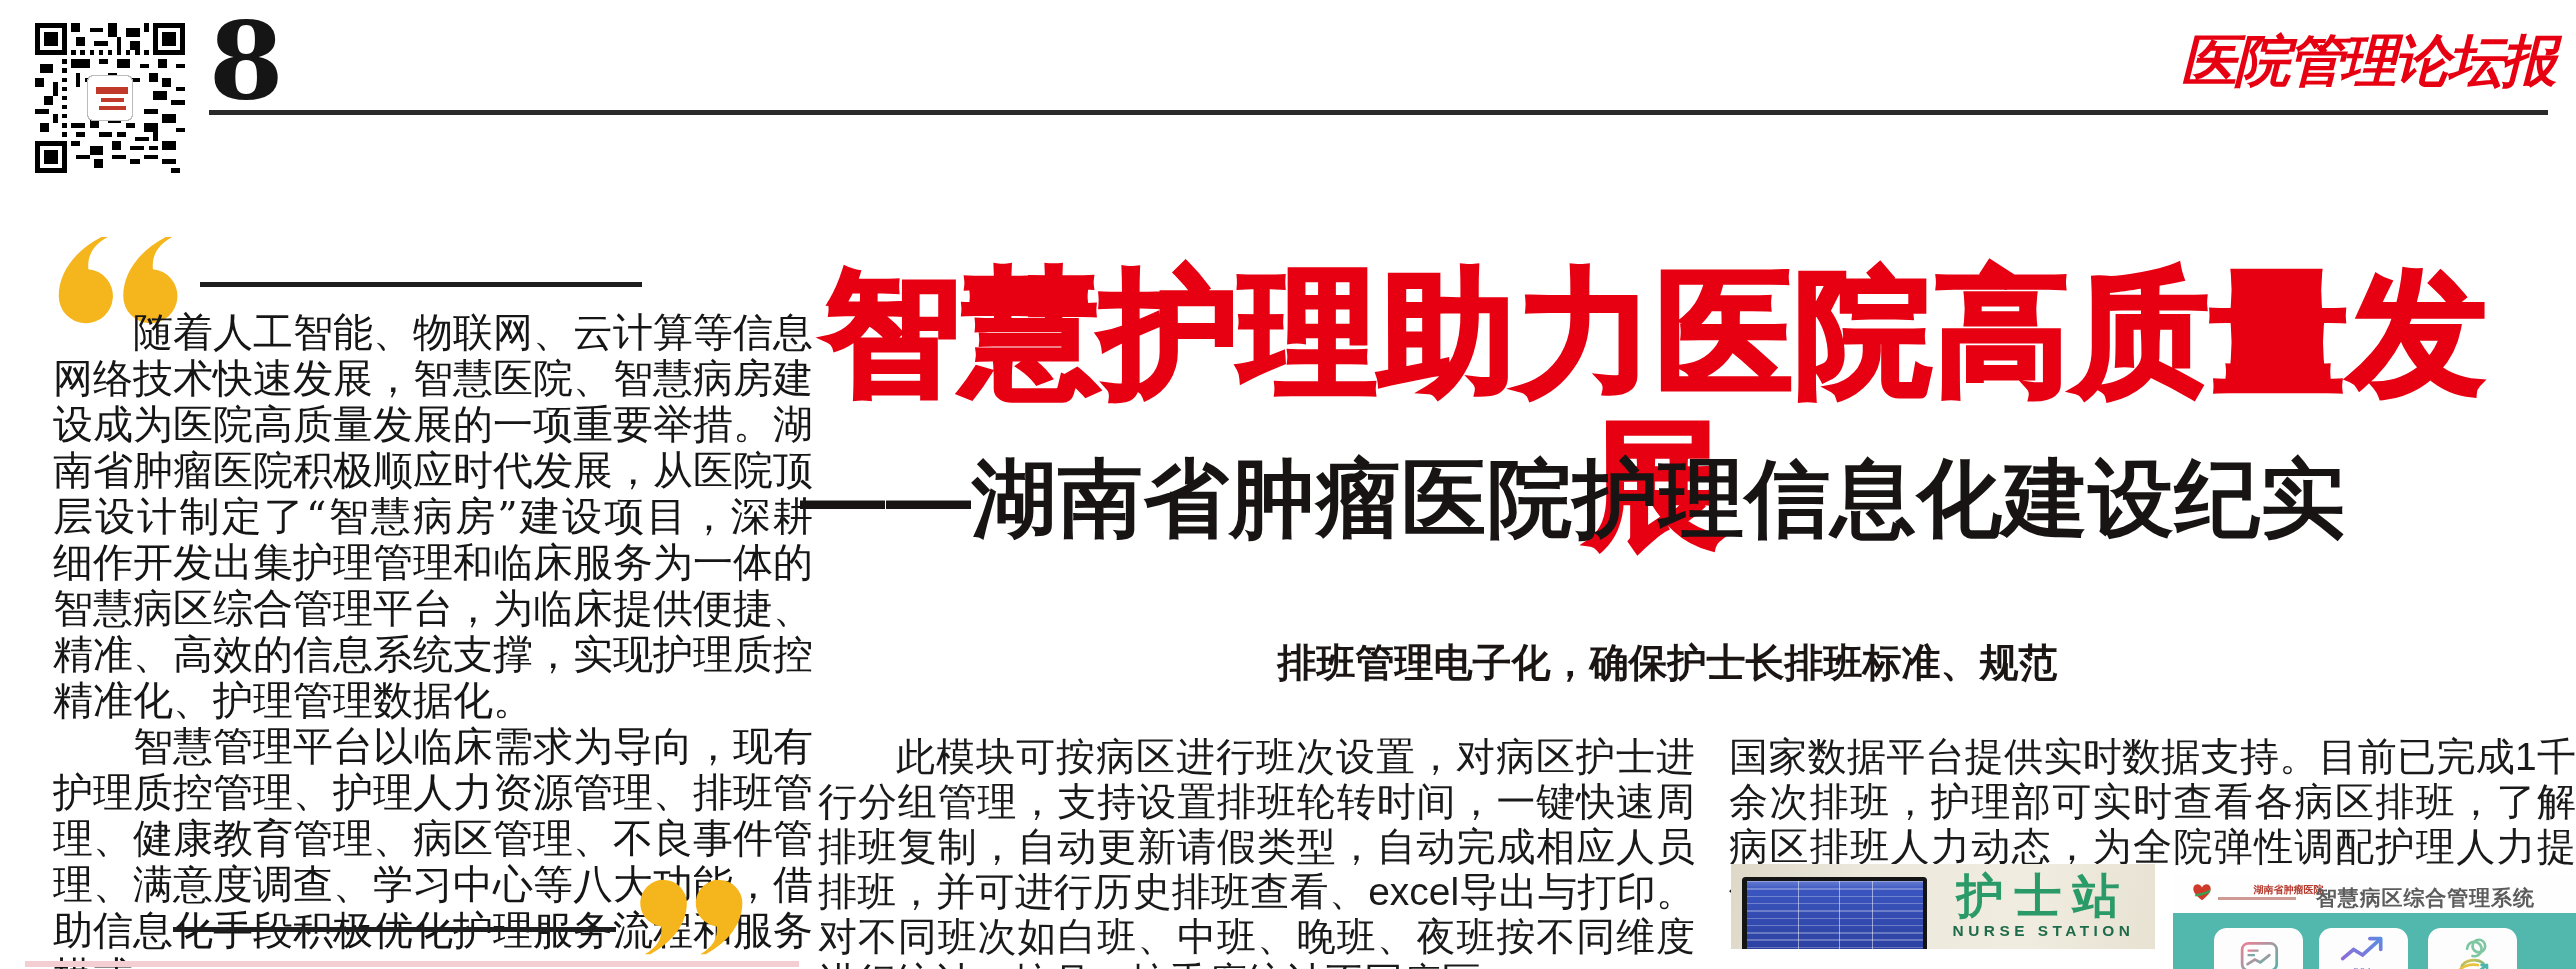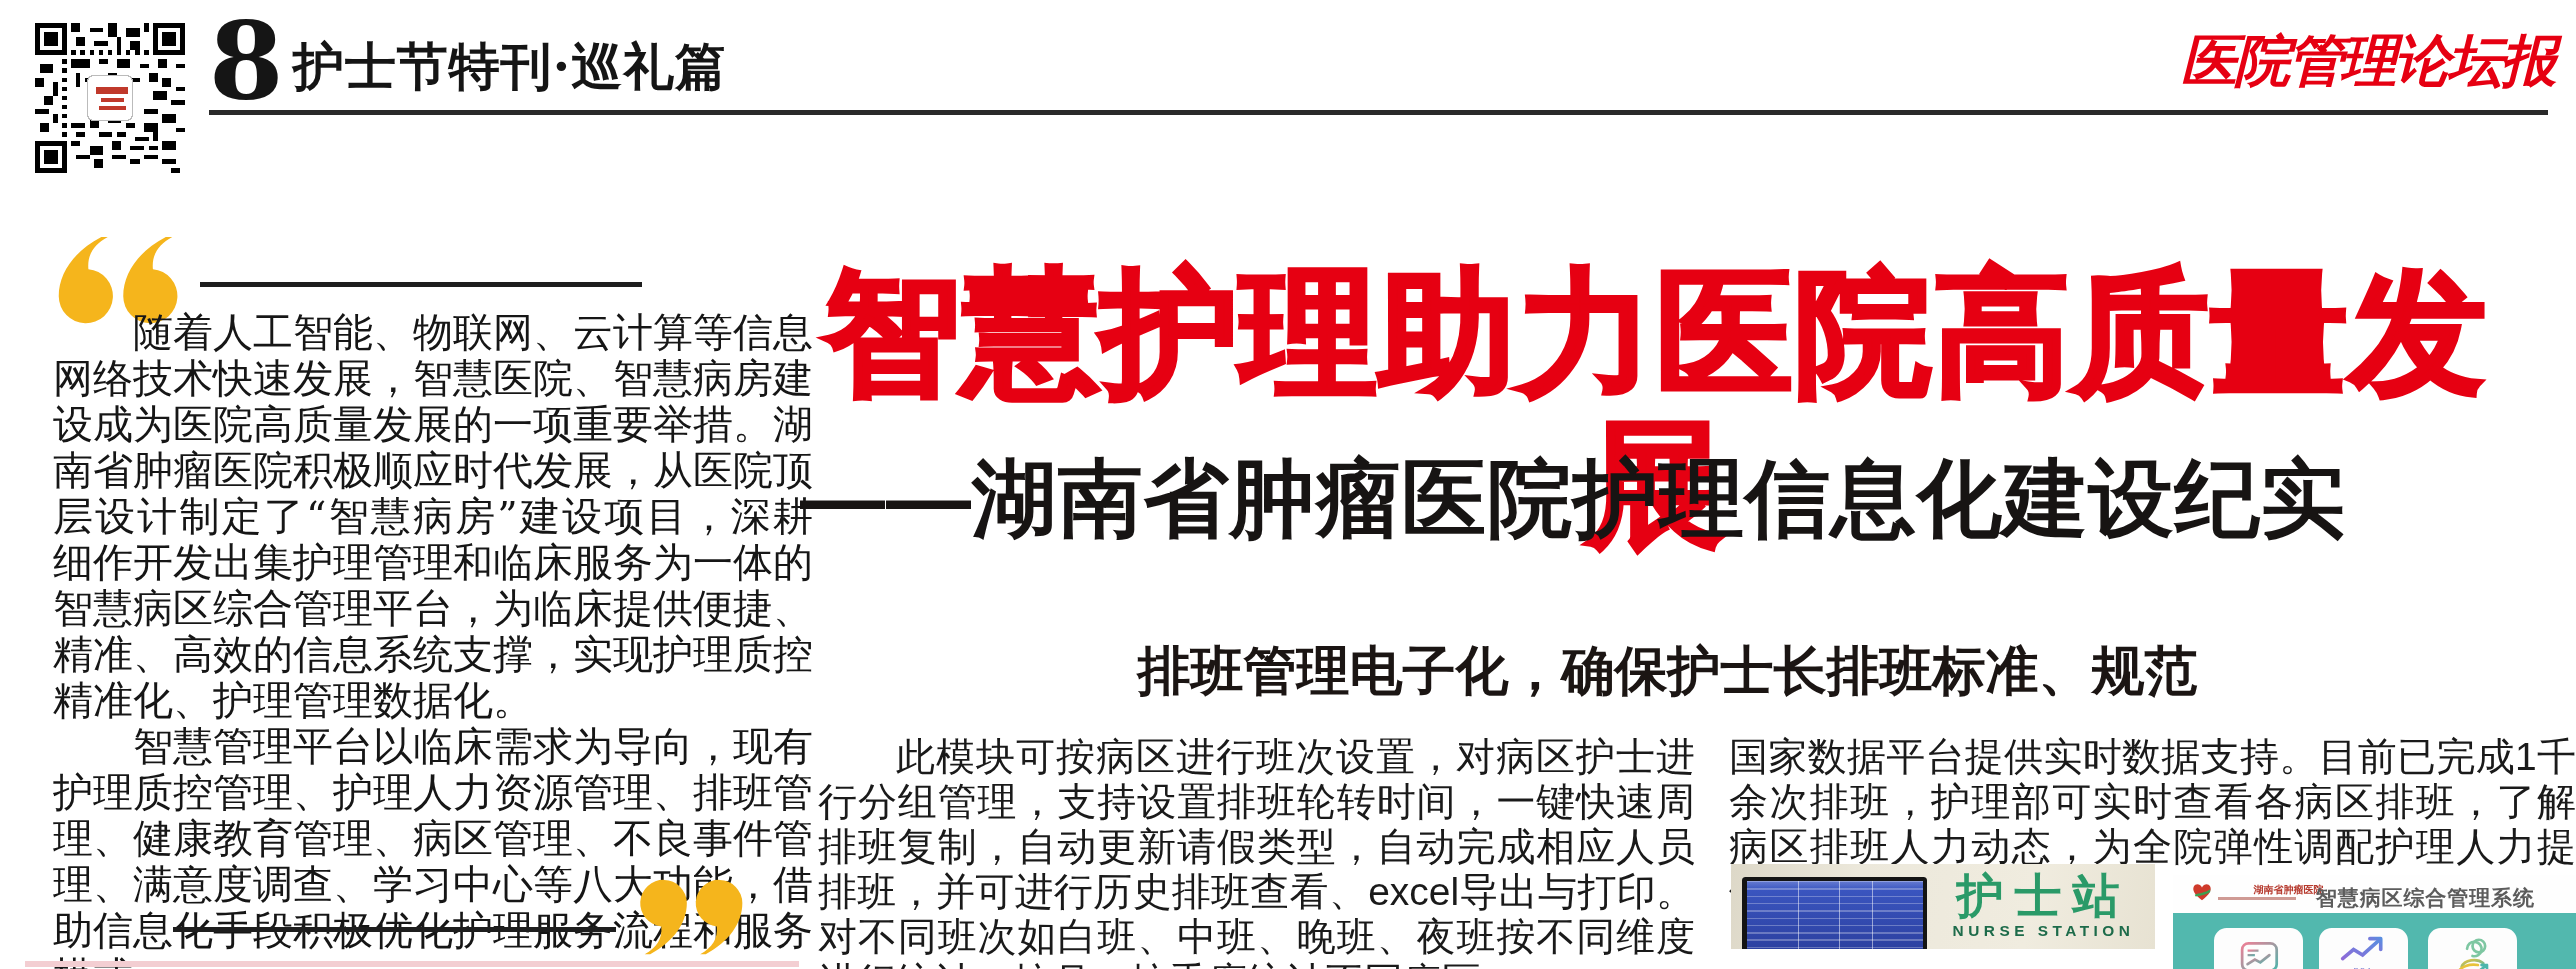--- a/index.html
+++ b/index.html
@@ -29,21 +29,21 @@
   .quote-text p{margin:0;text-indent:2em;}
   .pink-line{position:absolute;left:25.4px;top:961px;width:774px;height:5.5px;background:#f3ced2;}
 
   
   .headline{position:absolute;left:800px;top:257px;width:1713px;text-align:center;
             font-size:136px;line-height:1.12;font-weight:900;letter-spacing:2.7px;
             -webkit-text-stroke:4.5px currentColor;}
   .subtitle{position:absolute;left:800px;top:452px;width:1713px;text-align:left;
             font-size:85px;line-height:1.1;font-weight:900;color:#171413;letter-spacing:0.9px;}
   .section-heading{position:absolute;left:818px;top:636px;width:1699px;text-align:center;
-            font-size:53px;font-weight:900;color:#1b1513;}
+            font-size:39px;font-weight:900;color:#1b1513;}
   .body-col{position:absolute;top:734px;font-size:39px;line-height:45px;text-align:justify;
             color:#1a1a1a;font-family:"Liberation Sans",sans-serif;}
   .col1{left:818px;width:877px;}
   .col1 p{margin:0;text-indent:2em;}
   .col2{left:1729px;width:847px;}
   .col2 p{margin:0;}
 
   
   .photo-nurse{position:absolute;left:1731px;top:864px;width:424px;height:85px;
       background:linear-gradient(100deg,#ddd8c8 0%,#ece8db 30%,#f0ecdf 70%,#e7e2d2 100%);overflow:hidden;}
@@ -174,21 +174,20 @@
       </g>
     <rect x="11.5" y="11.5" width="10" height="10" rx="1.5" fill="#fff" stroke="#bbb" stroke-width="0.3"></rect>
     <g fill="#c0392b">
         <rect x="13.5" y="14" width="7" height="1.6"></rect>
         <rect x="14.5" y="16.6" width="5" height="0.8"></rect>
         <rect x="14" y="18.2" width="6" height="1"></rect>
       </g>
   </svg>
 
   <div class="page-num">8</div>
-  <div class="issue-title">护士节特刊·巡礼篇</div>
   <div class="masthead" style="color:#e60012">医院管理论坛报</div>
   <div class="header-rule"></div>
 
   <svg class="open-quote" viewBox="0 0 200 140">
     <defs>
       <path id="qmark" d="M78 4 C36 26 12 60 12 96 a42 42 0 1 0 46 -42 c-2 -22 8 -38 30 -50 z" fill="#f5b51c"></path>
     </defs>
     <use href="#qmark"></use>
       <use href="#qmark" x="100"></use>
   </svg>

